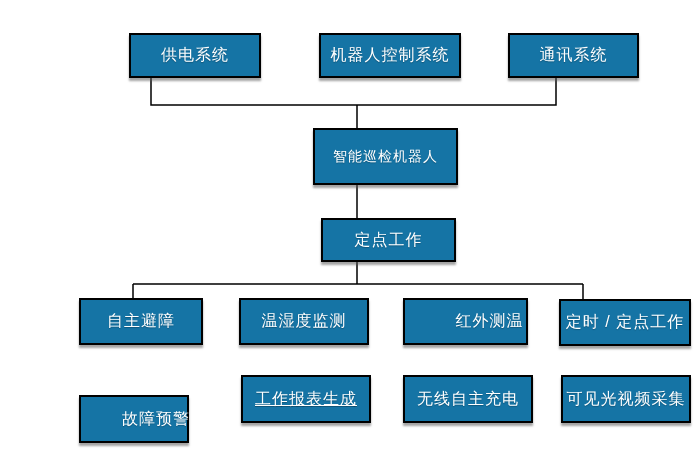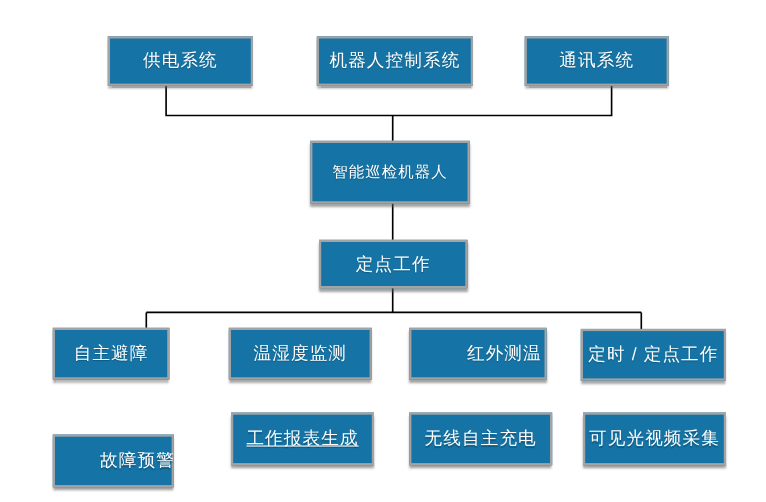--- a/index.html
+++ b/index.html
@@ -7,29 +7,30 @@
     position:relative;
     width:696px;height:456px;
     background:#ffffff;
     font-family:"Liberation Sans","DejaVu Sans",sans-serif;
     overflow:hidden;
   }
   .wires{position:absolute;left:0;top:0;z-index:1;}
   .node{
     position:absolute;z-index:2;
     background:#1574a5;
-    border:2px solid #a3a3a3;
+    border:2px solid #000000;
     box-shadow:0 3px 2px rgba(90,90,90,0.55);
     color:#ffffff;
     display:flex;align-items:center;justify-content:center;
     font-size:16px;
     letter-spacing:1px;
     box-sizing:border-box;
     white-space:nowrap;
     text-shadow:0 1px 1px rgba(0,0,0,0.25);
+    margin-left:31px;
   }
   .node.large{font-size:14px;letter-spacing:1px;}
 </style>
 </head>
 <body>
 
 <div class="stage">
 
   <svg class="wires" width="696" height="456" viewBox="0 0 696 456">
     <path d="M151,78 V105 H556 V78 M357,105 V128" fill="none" stroke="#000000" stroke-width="1.5"></path>
@@ -37,21 +38,21 @@
     <path d="M357,262 V284 M133,284 H583 M133,284 V298 M583,284 V299" fill="none" stroke="#000000" stroke-width="1.5"></path>
   </svg>
 
   <div class="node" style="left:98px;top:33px;width:132px;height:45px;">供电系统</div>
   <div class="node" style="left:288px;top:33px;width:142px;height:45px;">机器人控制系统</div>
   <div class="node" style="left:477px;top:33px;width:131px;height:45px;">通讯系统</div>
 
   <div class="node large" style="left:282px;top:128px;width:145px;height:57px;">智能巡检机器人</div>
   <div class="node" style="left:290px;top:218px;width:135px;height:44px;">定点工作</div>
 
-  <div class="node" style="left:48px;top:298px;width:106px;height:47px;">自主避障</div>
+  <div class="node" style="left:48px;top:298px;width:124px;height:47px;">自主避障</div>
   <div class="node" style="left:208px;top:298px;width:130px;height:47px;">温湿度监测</div>
   <div class="node" style="left:372px;top:298px;width:125px;height:47px;padding-left:48px;">红外测温</div>
   <div class="node" style="left:528px;top:299px;width:132px;height:47px;">定时 / 定点工作</div>
 
   <div class="node" style="left:48px;top:395px;width:110px;height:48px;padding-left:44px;">故障预警</div>
   <div class="node" style="left:210px;top:375px;width:130px;height:48px;text-decoration:underline;">工作报表生成</div>
   <div class="node" style="left:372px;top:375px;width:130px;height:48px;">无线自主充电</div>
   <div class="node" style="left:530px;top:375px;width:130px;height:48px;">可见光视频采集</div>
 
 </div>

